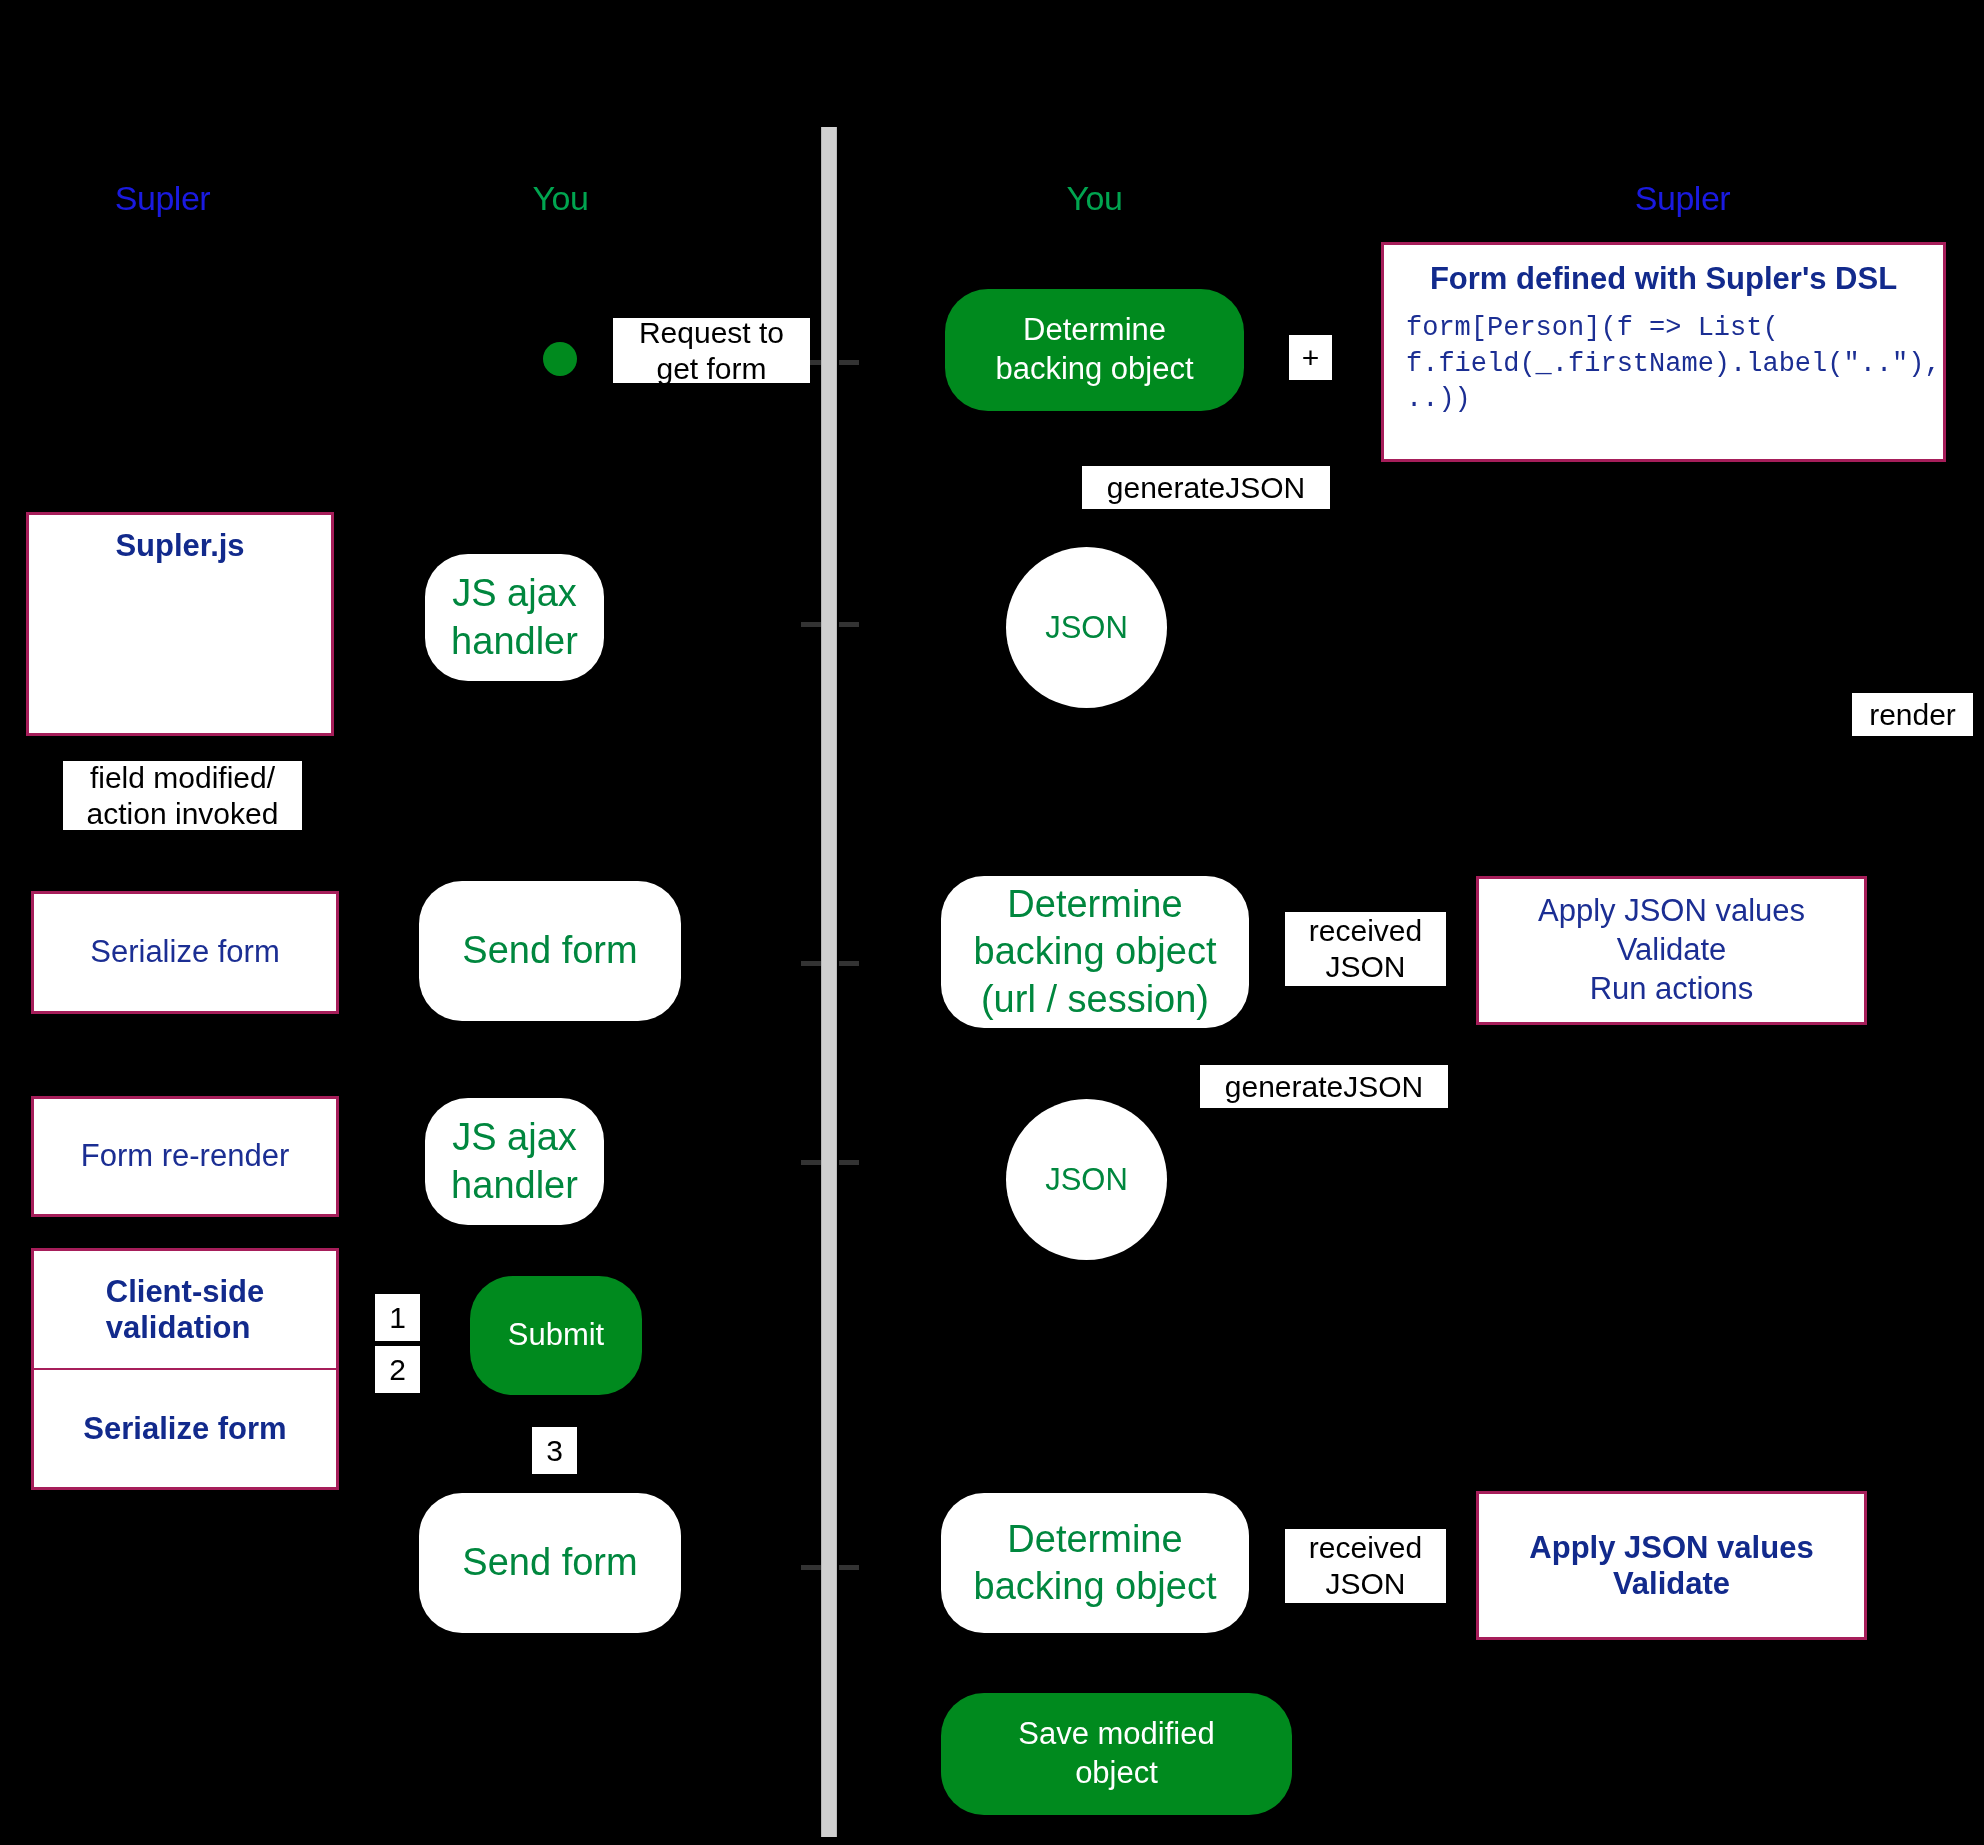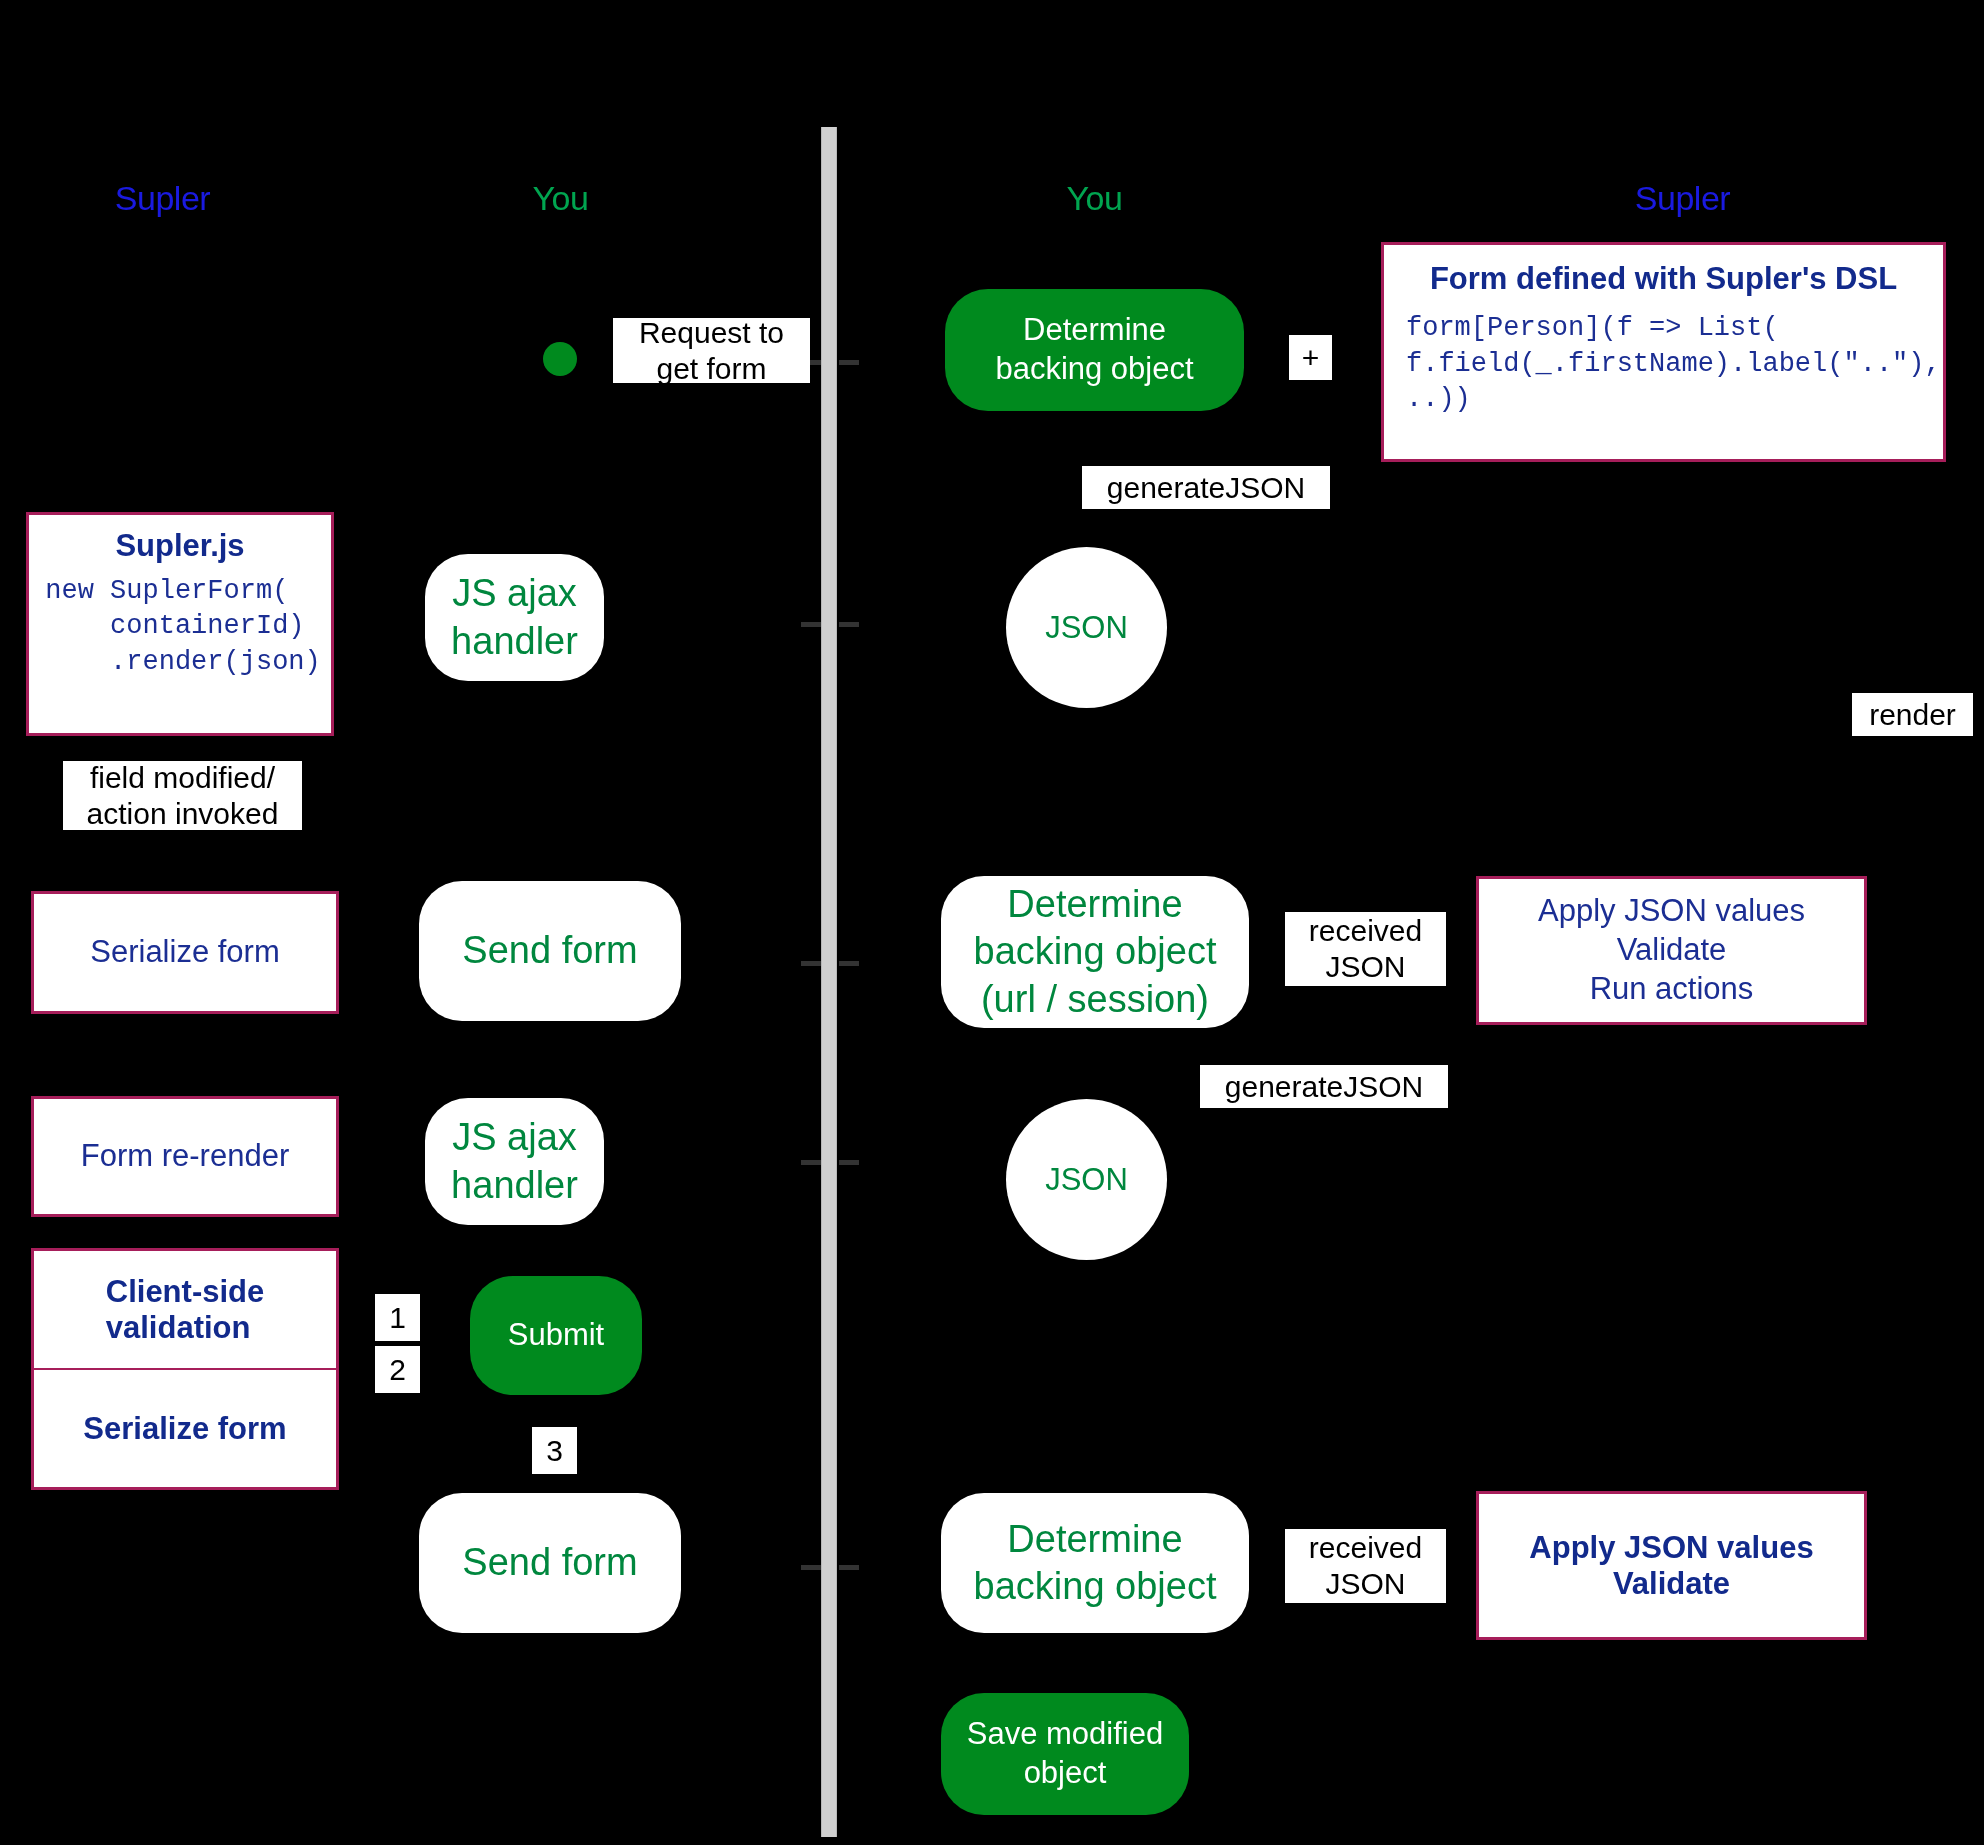--- a/index.html
+++ b/index.html
@@ -187,23 +187,20 @@
     <div class="pbox-title" style="width:100%; text-align:center; margin-bottom:14.5px;">Form defined with Supler's DSL</div>
     <div class="pbox-code">form[Person](f =&gt; List(
 f.field(_.firstName).label(".."),
 ..))</div>
   </div>
 
   <div class="abs elabel" style="left:1082px; top:466px; width:248px; height:43px;">generateJSON</div>
 
   <div class="abs pbox" style="left:26px; top:512px; width:308px; height:224px; align-items:stretch; justify-content:flex-start; padding:12.7px 16.3px;">
     <div class="pbox-title" style="width:100%; text-align:center; margin-bottom:11px;">Supler.js</div>
-    <div class="pbox-code">new SuplerForm(
-    containerId)
-    .render(json)</div>
   </div>
 
   <div class="abs rnode" style="left:425px; top:554px; width:179px; height:127px; white-space:pre-line;">JS ajax
 handler</div>
 
   <div class="abs circle" style="left:1006px; top:547px; width:161px; height:161px;">JSON</div>
 
   <div class="abs elabel" style="left:1852px; top:693px; width:121px; height:43px;">render</div>
 
   <div class="abs elabel" style="left:63px; top:761px; width:239px; height:69px; white-space:pre-line;">field modified/
@@ -257,17 +254,17 @@
 backing object</div>
 
   <div class="abs elabel" style="left:1285px; top:1529px; width:161px; height:74px; white-space:pre-line;">received
 JSON</div>
 
   <div class="abs pbox" style="left:1476px; top:1491px; width:391px; height:149px;">
     <div class="pbox-title" style="white-space:pre-line;">Apply JSON values
 Validate</div>
   </div>
 
-  <div class="abs gnode" style="left:941px; top:1693px; width:248px; height:122px; white-space:pre-line;">Save modified
+  <div class="abs gnode" style="left:941px; top:1693px; width:351px; height:122px; white-space:pre-line;">Save modified
 object</div>
 
 </div>
 
 
 </body></html>

